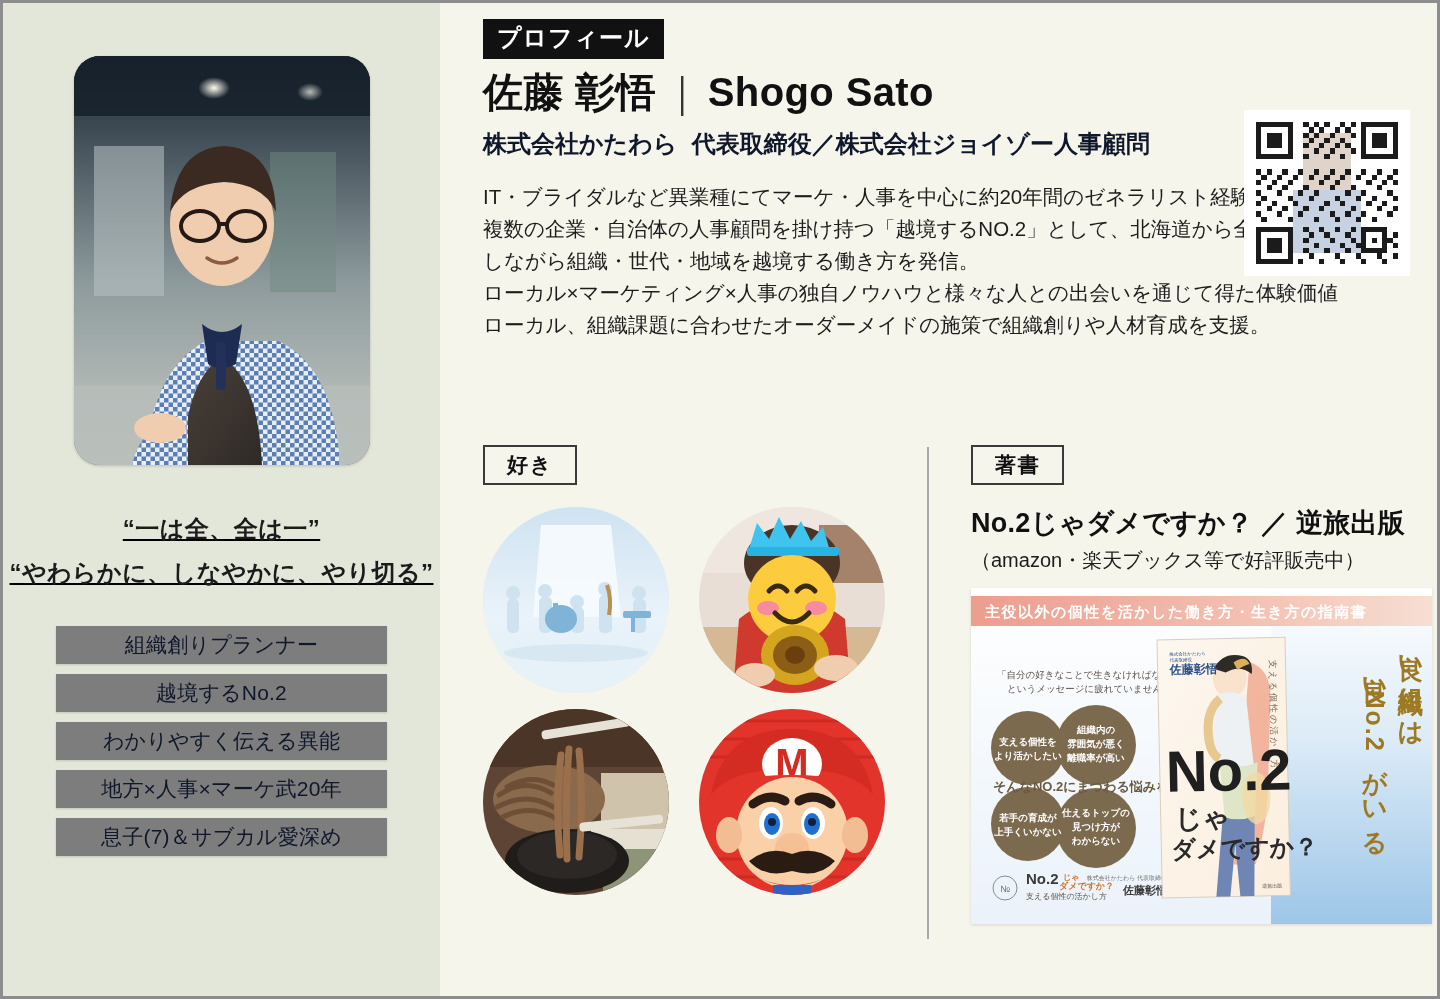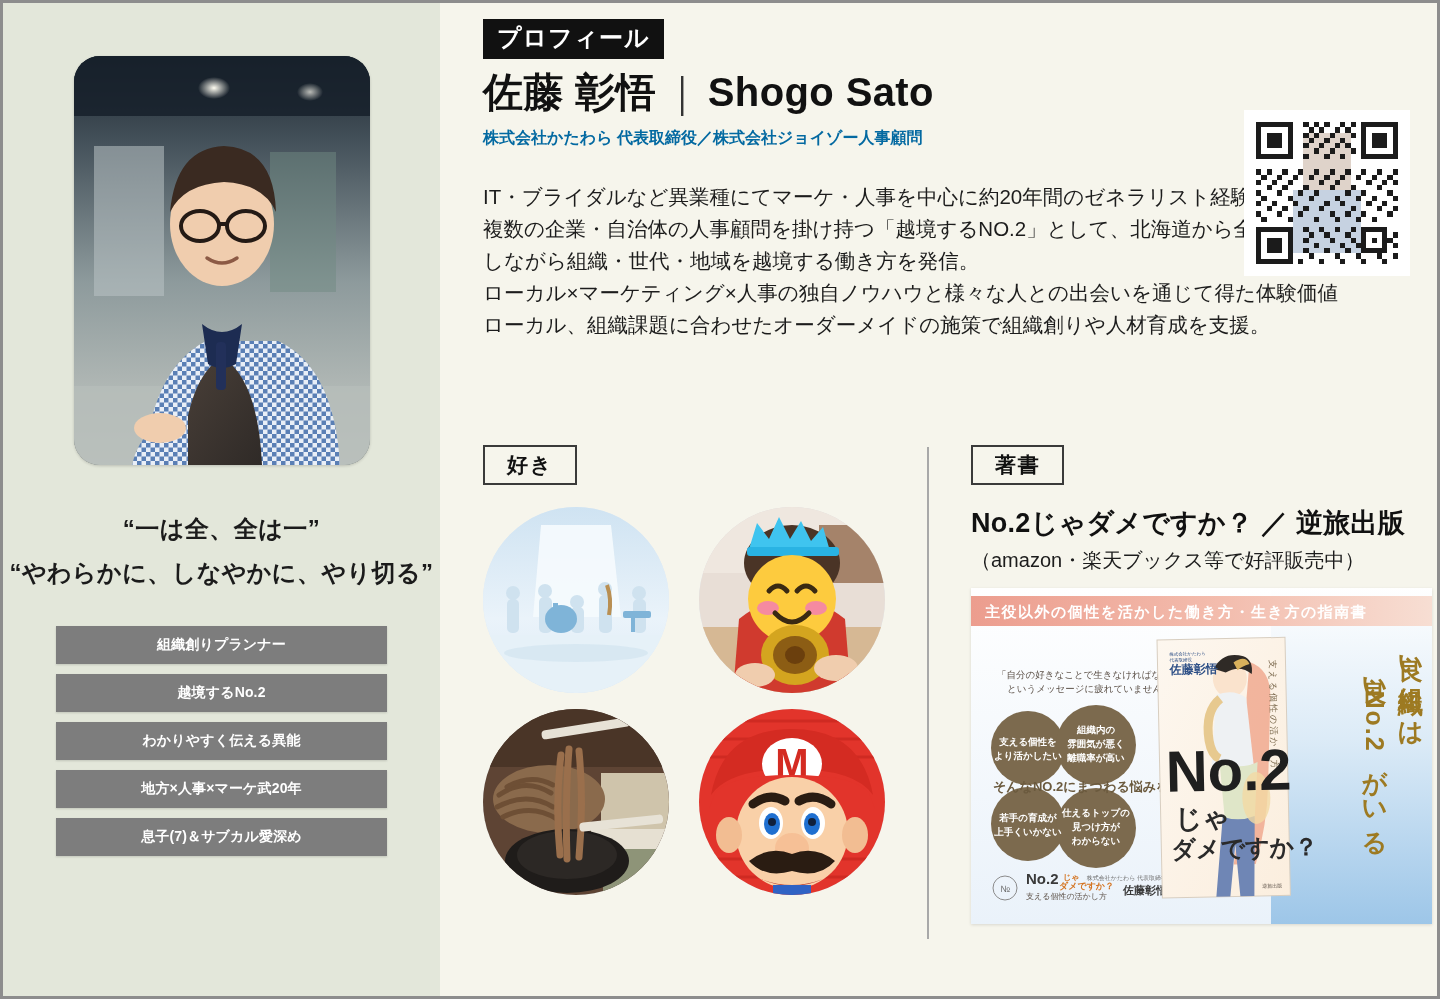--- a/index.html
+++ b/index.html
@@ -30,32 +30,32 @@
     margin-top:53px;
     width:296px; height:409px;
     border-radius:26px;
     overflow:hidden;
     position:relative;
     background:#26323a;
     box-shadow:0 1px 3px rgba(0,0,0,.18);
   }
   .portrait svg { display:block; width:100%; height:100%; }
 
-  .quotes { margin-top:42px; text-align:center; width:100%; }
+  .quotes { margin-top:42px; text-align:center; width:100%;text-decoration:underline; }
   .quote-line {
     font-size:24px; font-weight:bold; color:#1b1b1b;
     letter-spacing:.02em; line-height:1.85;
   }
 
   .tags { margin-top:30px; width:100%; display:flex; flex-direction:column; align-items:center; gap:10px; }
   .tag {
     width:331px; height:38px;
     background:#7d7d7d;
-    color:#ffffff;
-    font-size:14px; font-weight:bold;
+    color:#0f172a;
+    font-size:21px; font-weight:normal;
     display:flex; align-items:center; justify-content:center;
     letter-spacing:.01em;
     box-shadow:0 1px 2px rgba(0,0,0,.15);
   }
 
   
   .right-panel { position:absolute; left:437px; top:0; right:0; bottom:0; background:#f6f5ec; }
 
   .chip {
     display:inline-block;
@@ -68,22 +68,23 @@
 
   .name {
     position:absolute; left:43px; top:62px;
     font-size:40px; font-weight:bold; color:#111;
     letter-spacing:.01em; white-space:nowrap;text-align:center;
   }
   .name .bar { font-weight:300; padding:0 6px; color:#333; }
 
   .org {
     position:absolute; left:43px; top:125px;
-    font-size:16px; font-weight:bold; color:#0369a1;
+    font-size:24px; font-weight:bold; color:#0f172a;
     white-space:nowrap;
+    font-family:Liberation Mono, monospace;
   }
 
   .bio {
     position:absolute; left:43px; top:178px; width:920px;
     font-size:20.5px; line-height:1.56; color:#1c1c1c;
   }
   .bio div { white-space:nowrap; }
 
   
   .qr-wrap {

